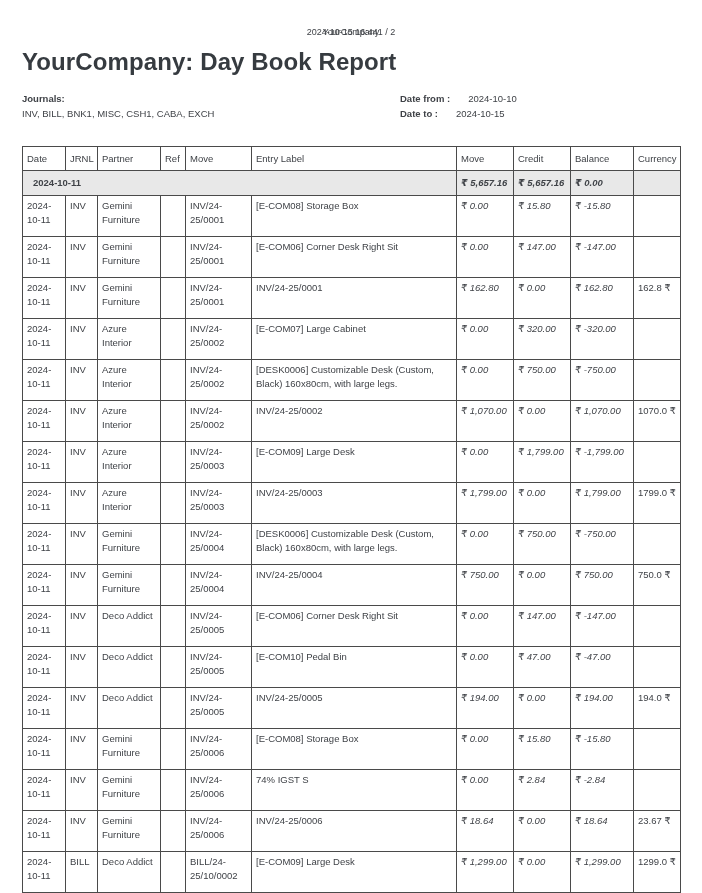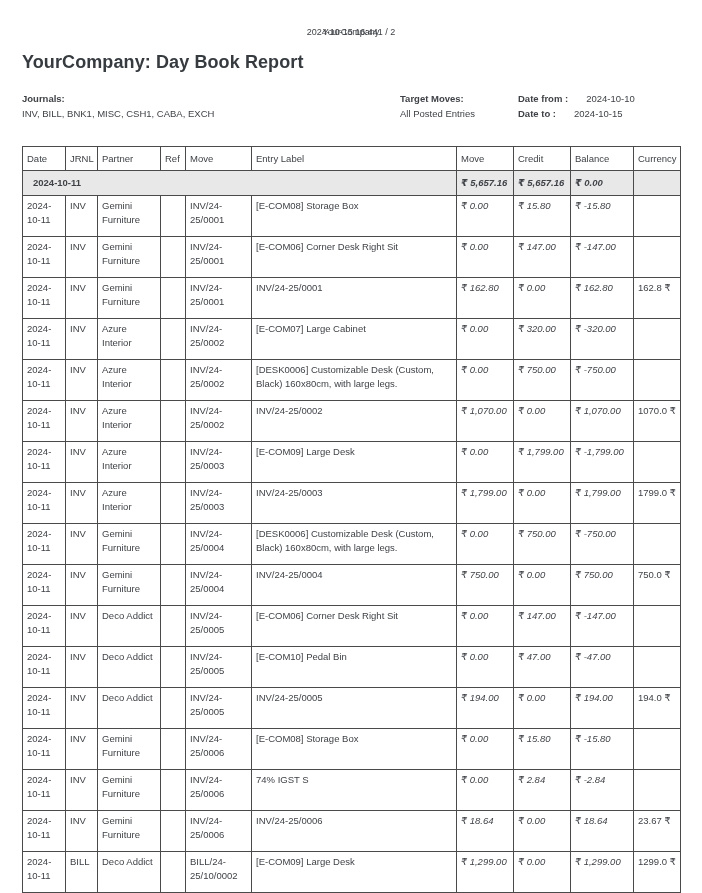--- a/index.html
+++ b/index.html
@@ -16,21 +16,21 @@
   .top-header {
     display: flex; justify-content: center; align-items: baseline;
     font-size: 9px; line-height: 12px; color: #3f4247;
   }
   .top-header .center { position: absolute; left: 0; right: 0; text-align: center; }
   .top-header { position: relative; }
 
   
   .title {
     margin-top: 12px;
-    font-size: 18px; font-weight: 600; line-height: 24px;
+    font-size: 24px; font-weight: 600; line-height: 24px;
     color: #363b40; letter-spacing: 0.1px;
   }
 
   
   .filters {
     margin-top: 17px;
     display: flex;
     font-size: 9.5px; line-height: 15px;
   }
   .filters .flabel { font-weight: 700; }
@@ -73,24 +73,20 @@
     <span class="center">YourCompany</span>
     <span>1 / 2</span>
   </div>
 
   <h1 class="title">YourCompany: Day Book Report</h1>
 
   <div class="filters">
     <div class="filter-journals">
       <div class="flabel">Journals:</div>
       <div>INV, BILL, BNK1, MISC, CSH1, CABA, EXCH</div>
-    </div>
-    <div class="filter-target">
-      <div class="flabel">Target Moves:</div>
-      <div>All Posted Entries</div>
     </div>
     <div class="filter-dates">
       <div class="dline">
         <span class="flabel">Date from :</span><span>2024-10-10</span>
       </div>
       <div class="dline">
         <span class="flabel">Date to :</span><span>2024-10-15</span>
       </div>
     </div>
   </div>

